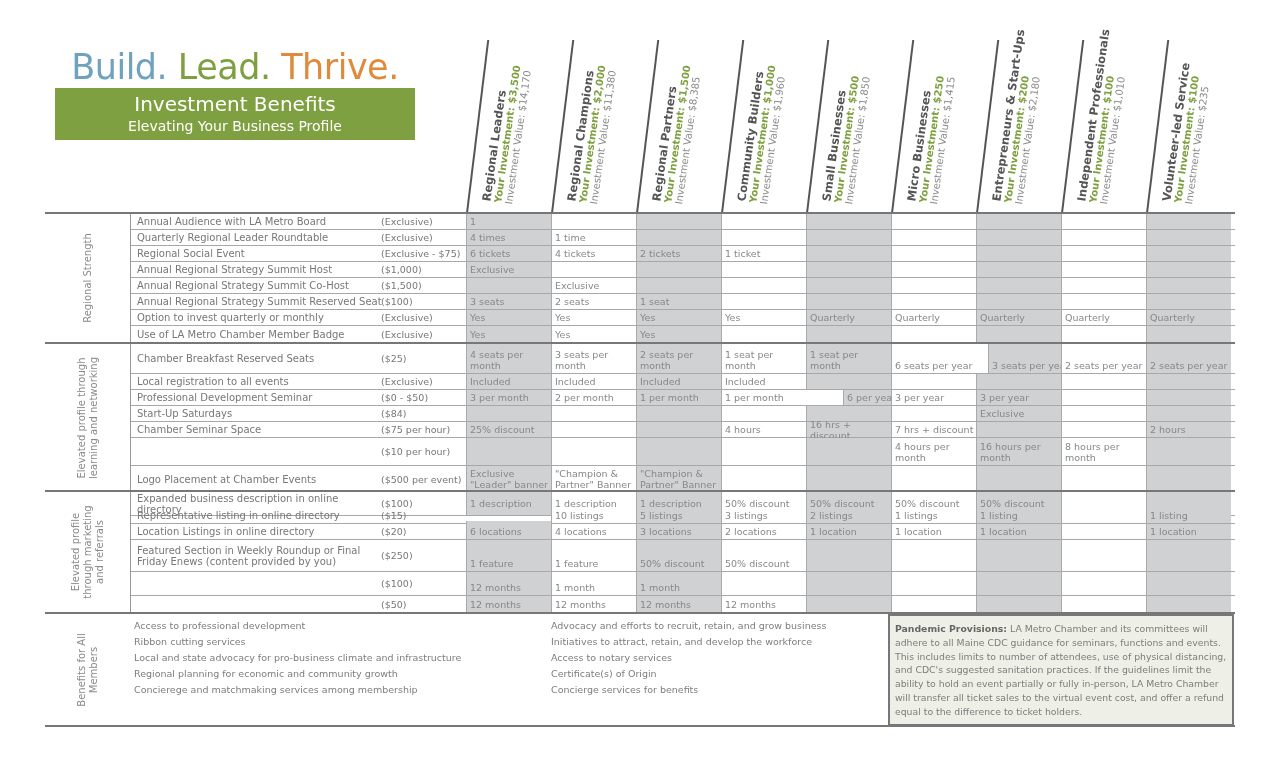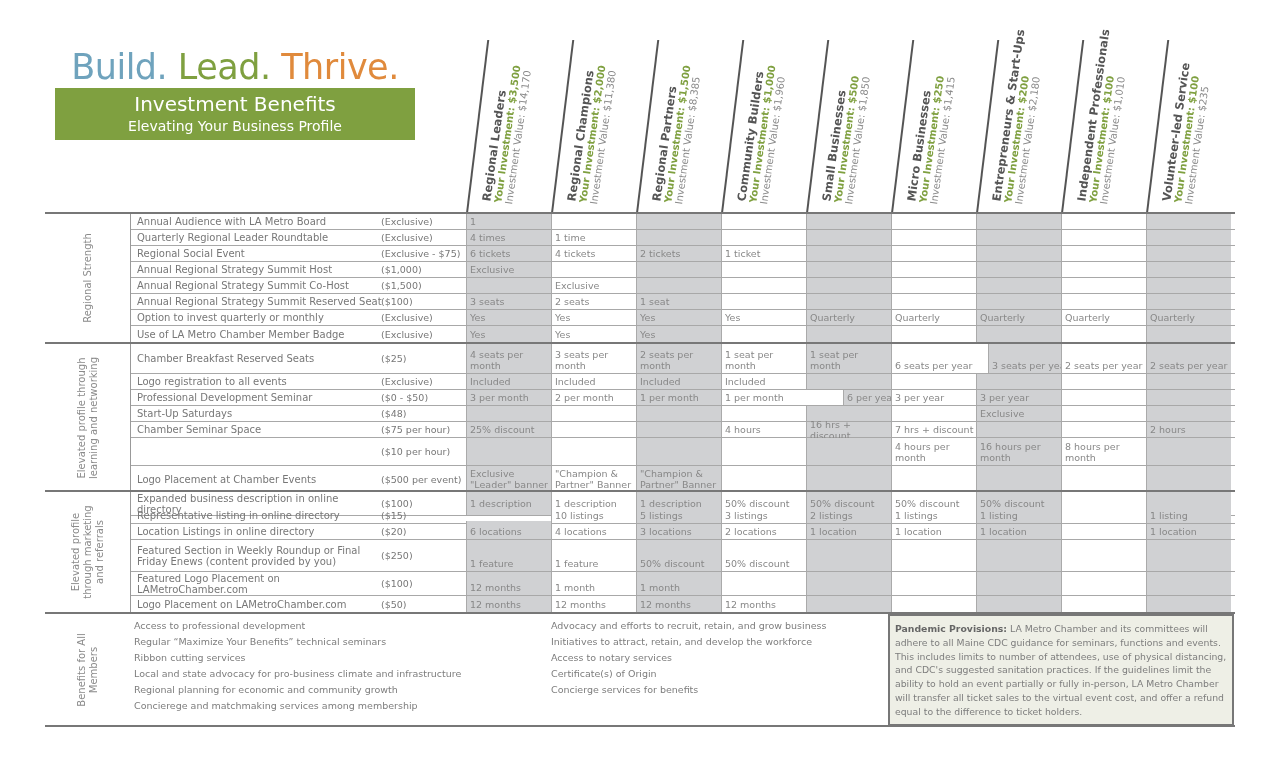--- a/index.html
+++ b/index.html
@@ -253,21 +253,21 @@
         <div class="cell w" style="left:420px;align-items:flex-end;">3 seats per month</div>
         <div class="cell g" style="left:505px;align-items:flex-end;">2 seats per month</div>
         <div class="cell w" style="left:590px;align-items:flex-end;">1 seat per month</div>
         <div class="cell g" style="left:675px;align-items:flex-end;">1 seat per month</div>
         <div class="cell w" style="left:760px;align-items:flex-end;">6 seats per year</div>
         <div class="cell g" style="left:845px;align-items:flex-end;margin-left:12px;">3 seats per year</div>
         <div class="cell w" style="left:930px;align-items:flex-end;">2 seats per year</div>
         <div class="cell g" style="left:1015px;align-items:flex-end;">2 seats per year</div>
       </div>
       <div class="row" style="top:30px;height:16px;">
-        <div class="feat">Logo registration to all events</div>
+        <div class="feat">Local registration to all events</div>
         <div class="price">(Exclusive)</div>
         <div class="cell g" style="left:335px;align-items:center;padding-bottom:0;">Included</div>
         <div class="cell w" style="left:420px;align-items:center;padding-bottom:0;">Included</div>
         <div class="cell g" style="left:505px;align-items:center;padding-bottom:0;">Included</div>
         <div class="cell w" style="left:590px;align-items:center;padding-bottom:0;">Included</div>
         <div class="cell g" style="left:675px;align-items:center;padding-bottom:0;"></div>
         <div class="cell w" style="left:760px;align-items:center;padding-bottom:0;"></div>
         <div class="cell g" style="left:845px;align-items:center;padding-bottom:0;"></div>
         <div class="cell w" style="left:930px;align-items:center;padding-bottom:0;"></div>
         <div class="cell g" style="left:1015px;align-items:center;padding-bottom:0;"></div>
@@ -280,21 +280,21 @@
         <div class="cell g" style="left:505px;align-items:center;padding-bottom:0;">1 per month</div>
         <div class="cell w" style="left:590px;align-items:center;padding-bottom:0;">1 per month</div>
         <div class="cell g" style="left:675px;align-items:center;padding-bottom:0;margin-left:37px;">6 per year</div>
         <div class="cell w" style="left:760px;align-items:center;padding-bottom:0;">3 per year</div>
         <div class="cell g" style="left:845px;align-items:center;padding-bottom:0;">3 per year</div>
         <div class="cell w" style="left:930px;align-items:center;padding-bottom:0;"></div>
         <div class="cell g" style="left:1015px;align-items:center;padding-bottom:0;"></div>
       </div>
       <div class="row" style="top:62px;height:16px;">
         <div class="feat">Start-Up Saturdays</div>
-        <div class="price">($48)</div>
+        <div class="price">($84)</div>
         <div class="cell g" style="left:335px;align-items:center;padding-bottom:0;"></div>
         <div class="cell w" style="left:420px;align-items:center;padding-bottom:0;"></div>
         <div class="cell g" style="left:505px;align-items:center;padding-bottom:0;"></div>
         <div class="cell w" style="left:590px;align-items:center;padding-bottom:0;"></div>
         <div class="cell g" style="left:675px;align-items:center;padding-bottom:0;"></div>
         <div class="cell w" style="left:760px;align-items:center;padding-bottom:0;"></div>
         <div class="cell g" style="left:845px;align-items:center;padding-bottom:0;">Exclusive</div>
         <div class="cell w" style="left:930px;align-items:center;padding-bottom:0;"></div>
         <div class="cell g" style="left:1015px;align-items:center;padding-bottom:0;"></div>
       </div>
@@ -387,34 +387,32 @@
         <div class="cell w" style="left:420px;align-items:flex-end;">1 feature</div>
         <div class="cell g" style="left:505px;align-items:flex-end;">50% discount</div>
         <div class="cell w" style="left:590px;align-items:flex-end;">50% discount</div>
         <div class="cell g" style="left:675px;align-items:flex-end;"></div>
         <div class="cell w" style="left:760px;align-items:flex-end;"></div>
         <div class="cell g" style="left:845px;align-items:flex-end;"></div>
         <div class="cell w" style="left:930px;align-items:flex-end;"></div>
         <div class="cell g" style="left:1015px;align-items:flex-end;"></div>
       </div>
       <div class="row" style="top:80px;height:24px;">
-        <div class="feat">Featured Logo Placement on LAMetroChamber.com</div>
         <div class="price">($100)</div>
         <div class="cell g" style="left:335px;align-items:flex-end;">12 months</div>
         <div class="cell w" style="left:420px;align-items:flex-end;">1 month</div>
         <div class="cell g" style="left:505px;align-items:flex-end;">1 month</div>
         <div class="cell w" style="left:590px;align-items:flex-end;"></div>
         <div class="cell g" style="left:675px;align-items:flex-end;"></div>
         <div class="cell w" style="left:760px;align-items:flex-end;"></div>
         <div class="cell g" style="left:845px;align-items:flex-end;"></div>
         <div class="cell w" style="left:930px;align-items:flex-end;"></div>
         <div class="cell g" style="left:1015px;align-items:flex-end;"></div>
       </div>
       <div class="row" style="top:104px;height:16px;">
-        <div class="feat">Logo Placement on LAMetroChamber.com</div>
         <div class="price">($50)</div>
         <div class="cell g" style="left:335px;align-items:center;padding-bottom:0;">12 months</div>
         <div class="cell w" style="left:420px;align-items:center;padding-bottom:0;">12 months</div>
         <div class="cell g" style="left:505px;align-items:center;padding-bottom:0;">12 months</div>
         <div class="cell w" style="left:590px;align-items:center;padding-bottom:0;">12 months</div>
         <div class="cell g" style="left:675px;align-items:center;padding-bottom:0;"></div>
         <div class="cell w" style="left:760px;align-items:center;padding-bottom:0;"></div>
         <div class="cell g" style="left:845px;align-items:center;padding-bottom:0;"></div>
         <div class="cell w" style="left:930px;align-items:center;padding-bottom:0;"></div>
         <div class="cell g" style="left:1015px;align-items:center;padding-bottom:0;"></div>
@@ -422,21 +420,20 @@
     </div>
   </div>
 
 <div class="section" style="top:612px; height:114px;">
   <div class="cat" style="height:112px; border-right:none;">
     <div class="cat-label" style="white-space:normal; width:90px;">Benefits for All Members</div>
   </div>
 </div>
 <div class="benefits" style="left:134px; top:618px;" id="leftList">
     <div>Access to professional development</div>
-    <div>Regular “Maximize Your Benefits” technical seminars</div>
     <div>Ribbon cutting services</div>
     <div>Local and state advocacy for pro-business climate and infrastructure</div>
     <div>Regional planning for economic and community growth</div>
     <div>Concierege and matchmaking services among membership</div>
   </div>
 <div class="benefits" style="left:551px; top:618px;" id="rightList">
     <div>Advocacy and efforts to recruit, retain, and grow business</div>
     <div>Initiatives to attract, retain, and develop the workforce</div>
     <div>Access to notary services</div>
     <div>Certificate(s) of Origin</div>

